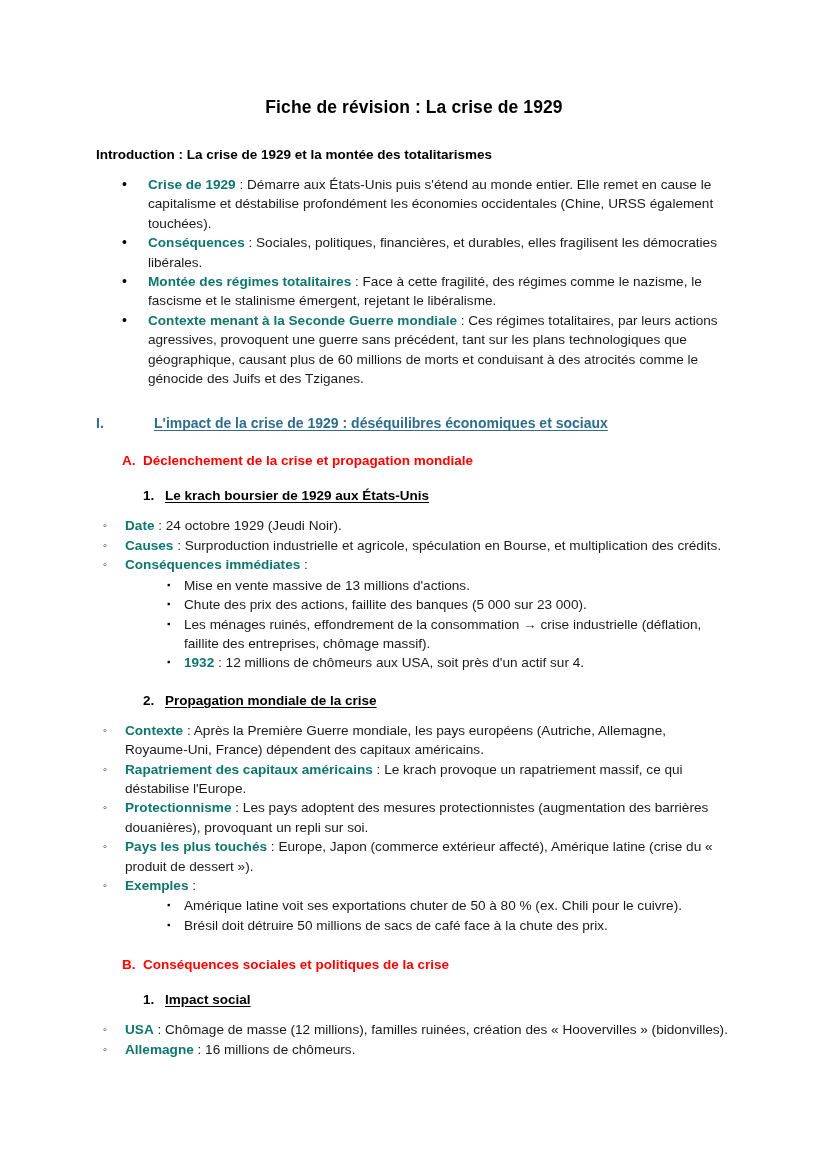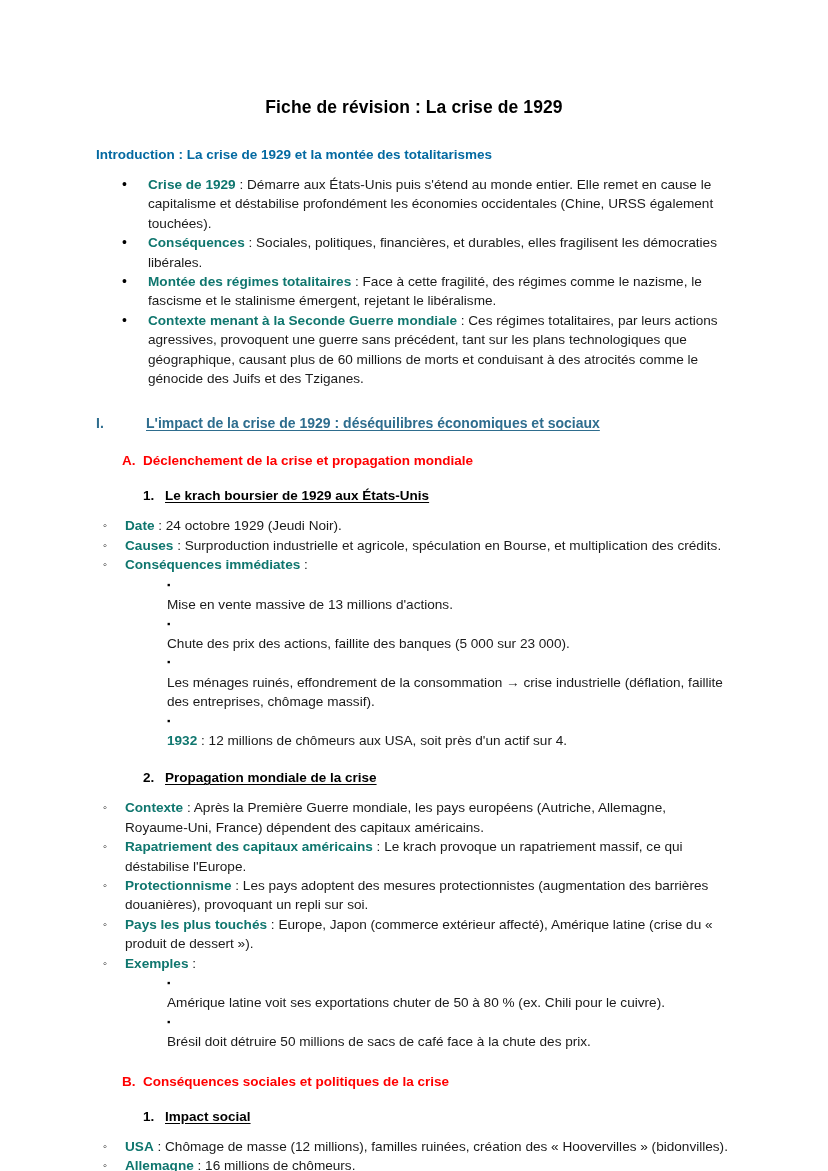--- a/index.html
+++ b/index.html
@@ -32,41 +32,42 @@
     color: #000000;
     margin: 0;
     padding-top: 97px;
     letter-spacing: 0.1px;
   }
 
   
   .intro-heading {
     font-size: 13.5px;
     font-weight: bold;
-    color: #0369a1;
+    color: #000000;
     margin: 0;
     padding-top: 29px;
   }
 
   .heading-1 {
     display: flex;
     align-items: baseline;
     padding-top: 27px;
     font-size: 14px;
     font-weight: bold;
     color: #2e6d8e;
   }
   .heading-1 .marker {
     width: 50px;
     flex: 0 0 50px;
     text-decoration: none;
   }
   .heading-1 .htext {
     text-decoration: underline;
     text-underline-offset: 2px;
+    margin-left: 8px;
   }
 
   .heading-a {
     display: flex;
     align-items: baseline;
     padding-top: 22px;
     font-size: 13.5px;
     font-weight: bold;
     color: #ff0000;
     margin-left: 26px;
@@ -125,21 +126,21 @@
   }
 
   .level-disc .li { padding-left: 26px; }
   .level-disc .li > .bullet { width: 26px; font-size: 14px; }
   .level-disc .li > .bullet::before { content: "\2022"; }
 
   .level-circle .li { padding-left: 7px; }
   .level-circle .li > .bullet { width: 22px; font-size: 11px; }
   .level-circle .li > .bullet::before { content: "\25E6"; }
 
-  .level-square .li { padding-left: 71px; flex-direction: column; }
+  .level-square .li { padding-left: 71px; }
   .level-square .li > .bullet { width: 17px; font-size: 9.5px; position: relative; top: -1px;}
   .level-square .li > .bullet::before { content: "\25AA"; }
 
   .li > .content { flex: 1 1 auto; }
 
   b, .b { font-weight: bold; color: #0f766e; }
 </style>
 </head>
 <body>
 

